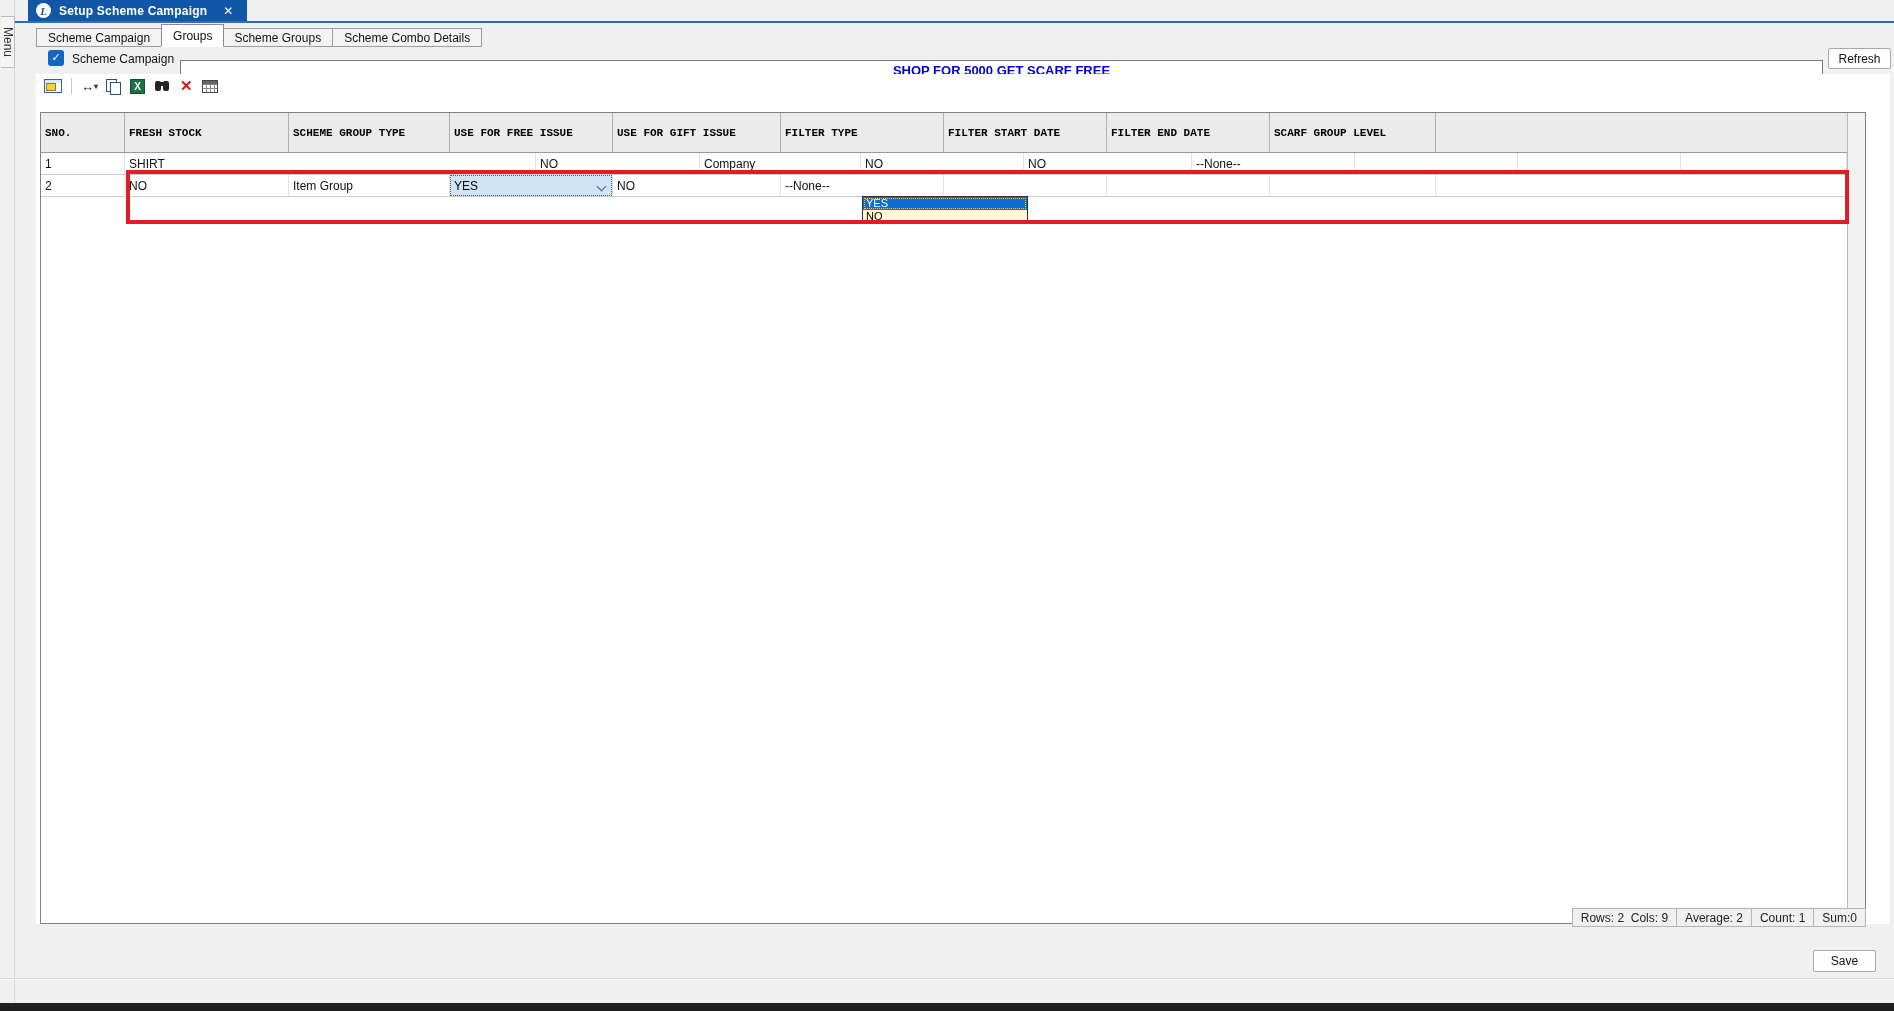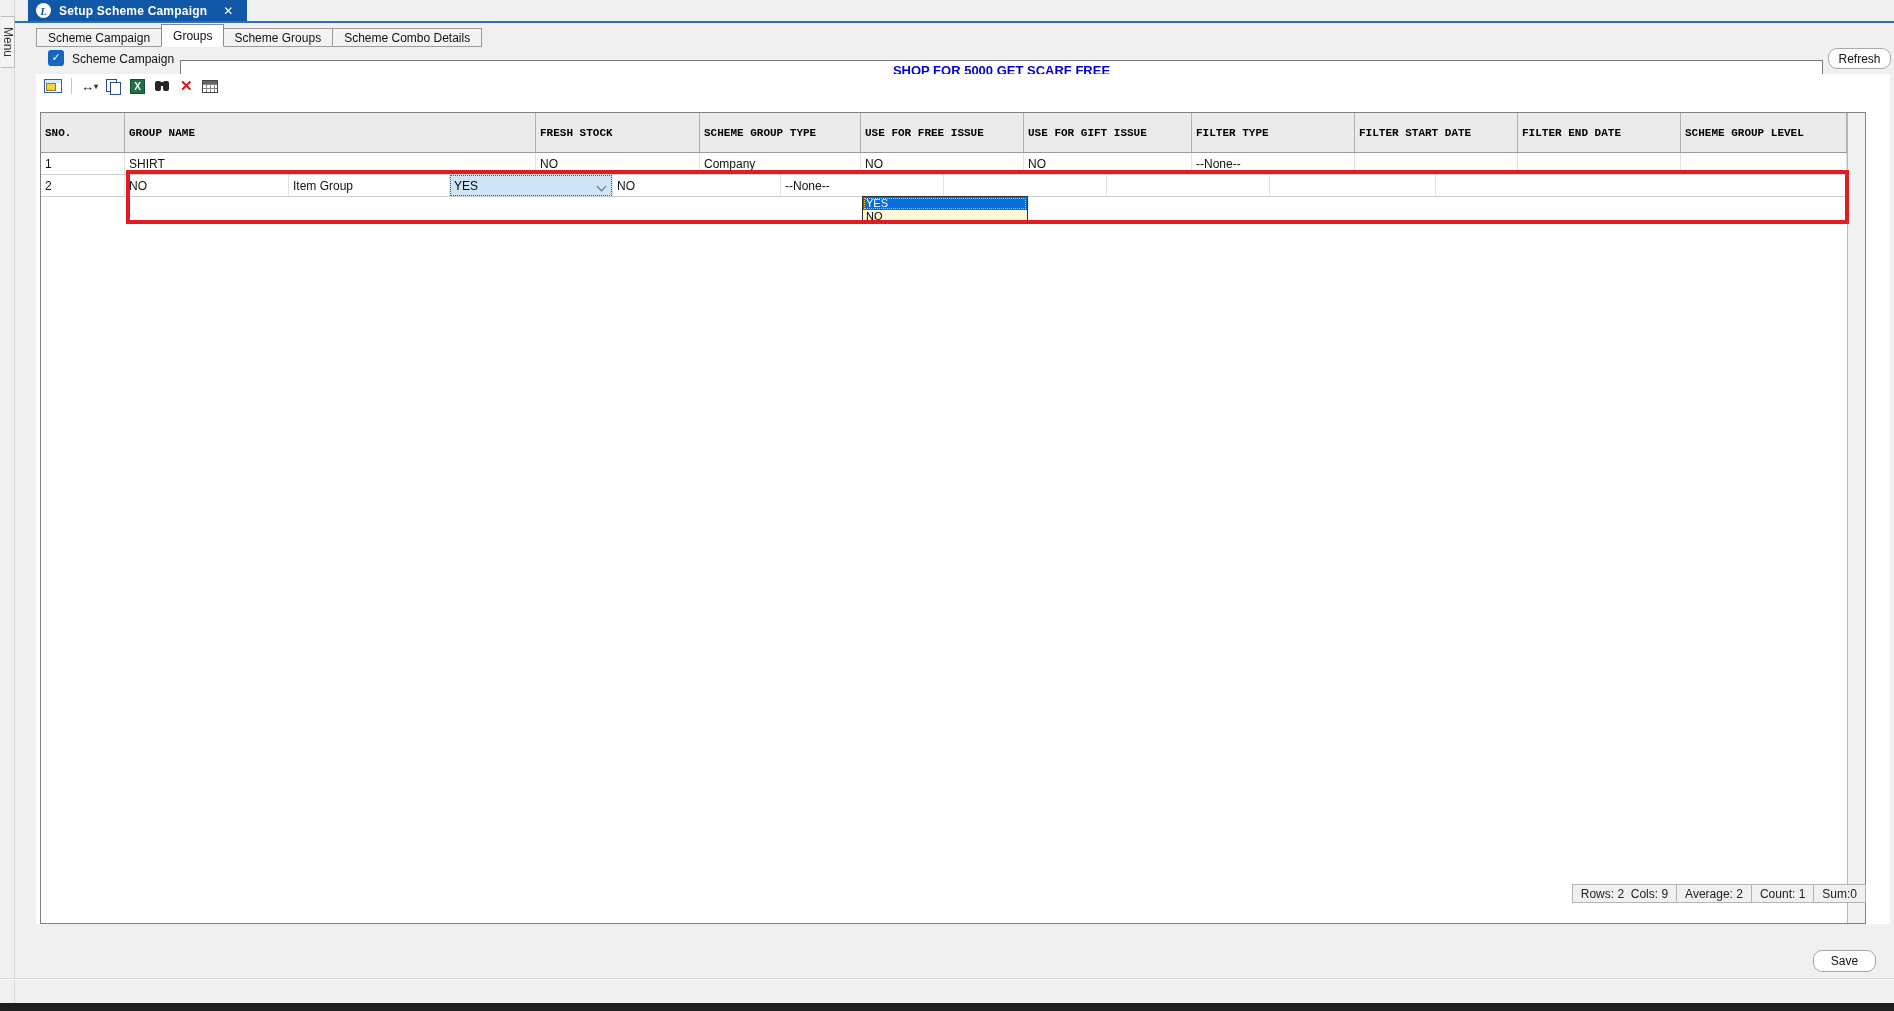--- a/index.html
+++ b/index.html
@@ -23,21 +23,21 @@
   .tabstrip { position:absolute; left:36px; top:25px; height:22px; display:flex; align-items:flex-end; }
   .ptab { height:19px; padding:0 11px; display:flex; align-items:center; font-size:12px; color:#111; background:#f3f3f3; border:1px solid #9c9c9c; border-left:none; cursor:pointer; }
   .ptab:first-child { border-left:1px solid #9c9c9c; }
   .ptab.active { height:23px; background:#fff; border:1px solid #8a8a8a; border-bottom:1px solid #fff; position:relative; z-index:2; margin:0 -1px; }
 
   
   .camp-row { position:absolute; left:15px; right:0; top:47px; height:25px; }
   .checkbox { position:absolute; left:33px; top:3px; width:16px; height:16px; background:#1566c0; border-radius:3px; color:#fff; font-size:11px; line-height:15px; text-align:center; cursor:pointer; }
   .camp-label { position:absolute; left:57px; top:5px; font-size:12px; color:#111; }
   .camp-input { position:absolute; left:165px; top:13px; width:1643px; height:21px; background:#fff; border:1px solid #7a7a7a; display:flex; align-items:center; justify-content:center; font-size:13px; font-weight:bold; color:#0000d0; }
-  .btn { background:#fdfdfd; border:1px solid #aaa; border-radius:9px; font-size:12px; color:#111; display:flex; align-items:center; justify-content:center; cursor:pointer; }
+  .btn { background:#fdfdfd; border:1px solid #aaa; border-radius:2px; font-size:12px; color:#111; display:flex; align-items:center; justify-content:center; cursor:pointer; }
   .refresh-btn { position:absolute; left:1813px; top:1px; width:63px; height:21px; }
 
   
   .content { position:absolute; left:36px; top:74px; width:1854px; height:850px; background:#fff; }
 
   
   .toolbar { position:absolute; left:8px; top:2px; height:20px; display:flex; align-items:center; gap:9px; }
   .tb-sep { width:1px; height:16px; background:#c8c8c8; }
   .ic { display:inline-flex; align-items:center; justify-content:center; cursor:pointer; }
   .ic-layout { width:18px; height:14px; border:1px solid #2b5fae; background:linear-gradient(#dce9fb 0 3px, #fff 3px); position:relative; }
@@ -74,21 +74,21 @@
 
   
   .ddlist { position:absolute; left:862px; top:196px; width:166px; background:#fdf9d8; border:1px solid #303030; z-index:40; }
   .dditem { height:13px; line-height:12px; font-size:11px; padding-left:3px; color:#000; cursor:pointer; }
   .dditem.sel { background:#0a6ed8; color:#fff; outline:1px dotted #ffc040; outline-offset:-2px; }
 
   
   .red-box { position:absolute; left:126px; top:170px; width:1723px; height:54px; border:4px solid #e11c23; z-index:50; pointer-events:none; }
 
   
-  .statusbar { position:absolute; top:884px; right:28px; display:flex;justify-content:center; }
+  .statusbar { position:absolute; top:908px; right:28px; display:flex;justify-content:center; }
   .st { height:19px; background:#f0f0f0; border:1px solid #b4b4b4; display:flex; align-items:center; padding:0 8px; font-size:12px; color:#222; margin-left:-1px; white-space:pre; }
   .save-btn { position:absolute; left:1813px; top:950px; width:63px; height:22px; }
   .footer-line { position:absolute; left:0; right:0; top:978px; height:2px; border-top:1px solid #d7d7d7; border-bottom:1px solid #fff; }
   .close-btn { position:absolute; left:1813px; top:1024px; width:63px; height:22px; }
   .dark-bar { position:absolute; left:0; right:0; bottom:0; height:8px; background:#1f1f1f; }
 </style>
 </head>
 <body>
 
 <div id="app">
@@ -134,29 +134,28 @@
       <span class="ic ic-del">✕</span>
       <span class="ic ic-grid"></span>
     </div>
   </div>
 
   <div class="grid">
     <div class="scroll-strip"></div>
 
     <div class="g-header">
       <div class="hc c0">SNO.</div>
-      <div class="hc c1">GROUP NAME</div>
       <div class="hc c2">FRESH STOCK</div>
       <div class="hc c3">SCHEME GROUP TYPE</div>
       <div class="hc c4">USE FOR FREE ISSUE</div>
       <div class="hc c5">USE FOR GIFT ISSUE</div>
       <div class="hc c6">FILTER TYPE</div>
       <div class="hc c7">FILTER START DATE</div>
       <div class="hc c8">FILTER END DATE</div>
-      <div class="hc c9">SCHEME GROUP LEVEL</div>
+      <div class="hc c9">SCARF GROUP LEVEL</div>
     </div>
 
     <div class="g-row">
       <div class="dc c0">1</div>
       <div class="dc c1">SHIRT</div>
       <div class="dc c2">NO</div>
       <div class="dc c3">Company</div>
       <div class="dc c4">NO</div>
       <div class="dc c5">NO</div>
       <div class="dc c6">--None--</div>

